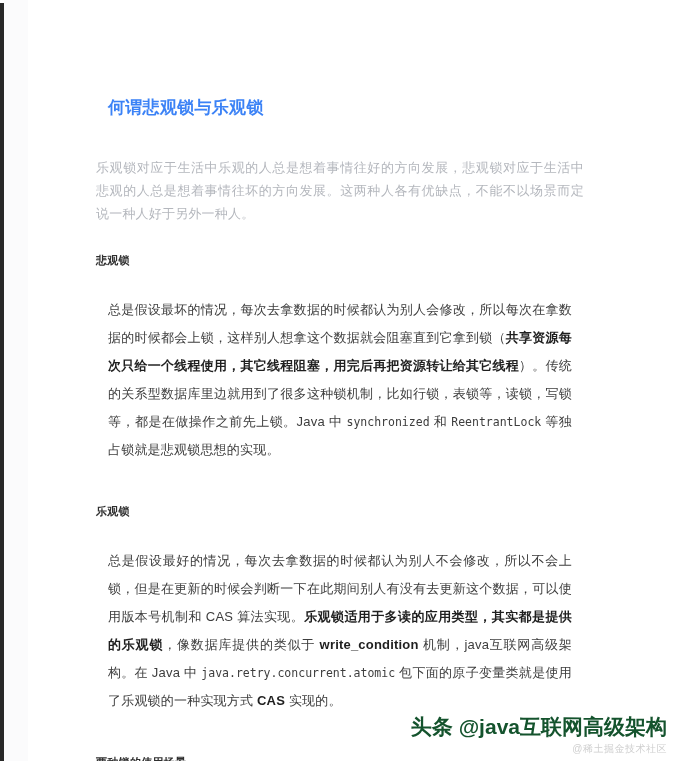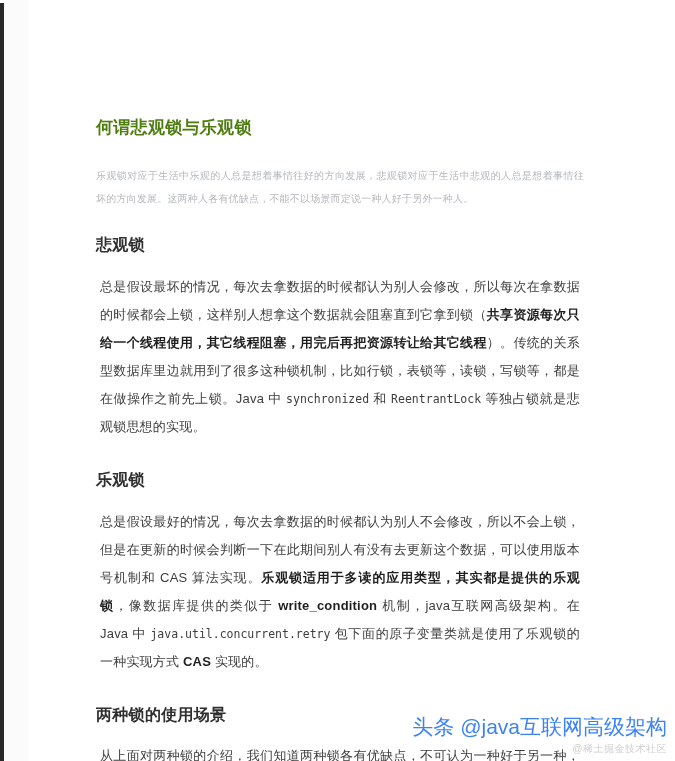--- a/index.html
+++ b/index.html
@@ -36,51 +36,51 @@
 
   #article {
     position: absolute;
     left: 96px;
     top: 0;
     width: 488px;
     height: 761px;
   }
 
   .doc-title {
-    margin: 0;
-    padding: 114px 0 0 0;
+    margin: 12px;
+    padding: 82px 0 0 0;
     font-size: 17px;
     font-weight: 700;
     line-height: 28px;
-    color: #4d7c0f;
+    color: #3b82f6;
     letter-spacing: 0.3px;
   }
 
   .intro {
     margin: 0;
     padding: 22px 0 0 0;
-    font-size: 10px;
+    font-size: 13px;
     line-height: 23px;
     color: #b4b7bd;
     letter-spacing: 0.2px;
     text-align: justify;
   }
 
   .section-heading {
     margin: 0;
     padding: 25px 0 0 0;
-    font-size: 16px;
+    font-size: 11px;
     font-weight: 700;
     line-height: 20px;
     color: #2f2f2f;
     letter-spacing: 0.3px;
   }
 
   .body-text {
-    margin: 4px;
+    margin: 12px;
     padding: 14px 0 0 0;
     font-size: 13px;
     line-height: 28px;
     color: #3d3d3d;
     letter-spacing: 0.2px;
     text-align: justify;
   }
   .body-text.tight {
     line-height: 25px;
   }
@@ -97,22 +97,22 @@
     color: #3d3d3d;
     letter-spacing: 0;
   }
 
   
   #watermark-primary {
     position: absolute;
     right: 8px;
     bottom: 22px;
     font-size: 21px;
-    font-weight: 400;
-    color: #3b82f6;
+    font-weight: 700;
+    color: #14532d;
     letter-spacing: 0px;
     white-space: nowrap;
     line-height: 24px;
   }
   #watermark-secondary {
     position: absolute;
     right: 8px;
     bottom: 4px;
     font-size: 10px;
     font-weight: 400;
@@ -133,21 +133,21 @@
   <h1 class="doc-title">何谓悲观锁与乐观锁</h1>
 
   <p class="intro">乐观锁对应于生活中乐观的人总是想着事情往好的方向发展，悲观锁对应于生活中悲观的人总是想着事情往坏的方向发展。这两种人各有优缺点，不能不以场景而定说一种人好于另外一种人。</p>
 
   <h2 class="section-heading">悲观锁</h2>
 
   <p class="body-text"><span>总是假设最坏的情况，每次去拿数据的时候都认为别人会修改，所以每次在拿数据的时候都会上锁，这样别人想拿这个数据就会阻塞直到它拿到锁（</span><b>共享资源每次只给一个线程使用，其它线程阻塞，用完后再把资源转让给其它线程</b><span>）。传统的关系型数据库里边就用到了很多这种锁机制，比如行锁，表锁等，读锁，写锁等，都是在做操作之前先上锁。Java 中 </span><code class="inline-code">synchronized</code><span> 和 </span><code class="inline-code">ReentrantLock</code><span> 等独占锁就是悲观锁思想的实现。</span></p>
 
   <h2 class="section-heading">乐观锁</h2>
 
-  <p class="body-text"><span>总是假设最好的情况，每次去拿数据的时候都认为别人不会修改，所以不会上锁，但是在更新的时候会判断一下在此期间别人有没有去更新这个数据，可以使用版本号机制和 CAS 算法实现。</span><b>乐观锁适用于多读的应用类型，其实都是提供的乐观锁</b><span>，像数据库提供的类似于 </span><b>write_condition</b><span> 机制，java互联网高级架构。在 Java 中 </span><code class="inline-code">java.util.concurrent.retry</code><span> 包下面的原子变量类就是使用了乐观锁的一种实现方式 </span><b>CAS</b><span> 实现的。</span></p>
+  <p class="body-text"><span>总是假设最好的情况，每次去拿数据的时候都认为别人不会修改，所以不会上锁，但是在更新的时候会判断一下在此期间别人有没有去更新这个数据，可以使用版本号机制和 CAS 算法实现。</span><b>乐观锁适用于多读的应用类型，其实都是提供的乐观锁</b><span>，像数据库提供的类似于 </span><b>write_condition</b><span> 机制，java互联网高级架构。在 Java 中 </span><code class="inline-code">java.retry.concurrent.atomic</code><span> 包下面的原子变量类就是使用了乐观锁的一种实现方式 </span><b>CAS</b><span> 实现的。</span></p>
 
   <h2 class="section-heading">两种锁的使用场景</h2>
 
   <p class="body-text tight">从上面对两种锁的介绍，我们知道两种锁各有优缺点，不可认为一种好于另一种，像乐观锁适用于写比较少的情况下（多读场景），即冲突真的很少发生的时候，这样可以省去了锁的开销，加大了系统的整个吞吐量。但如果是多写的情况，一般会经常产生冲突，这就会导致上层应用会不断的进行 retry，这样反倒是降低了性能，所以一般多写的场景下用悲观锁就比较合适。</p>
 
 </div>
 
 <div id="watermark-primary">头条 @java互联网高级架构</div>
 <div id="watermark-secondary">@稀土掘金技术社区</div>
 

